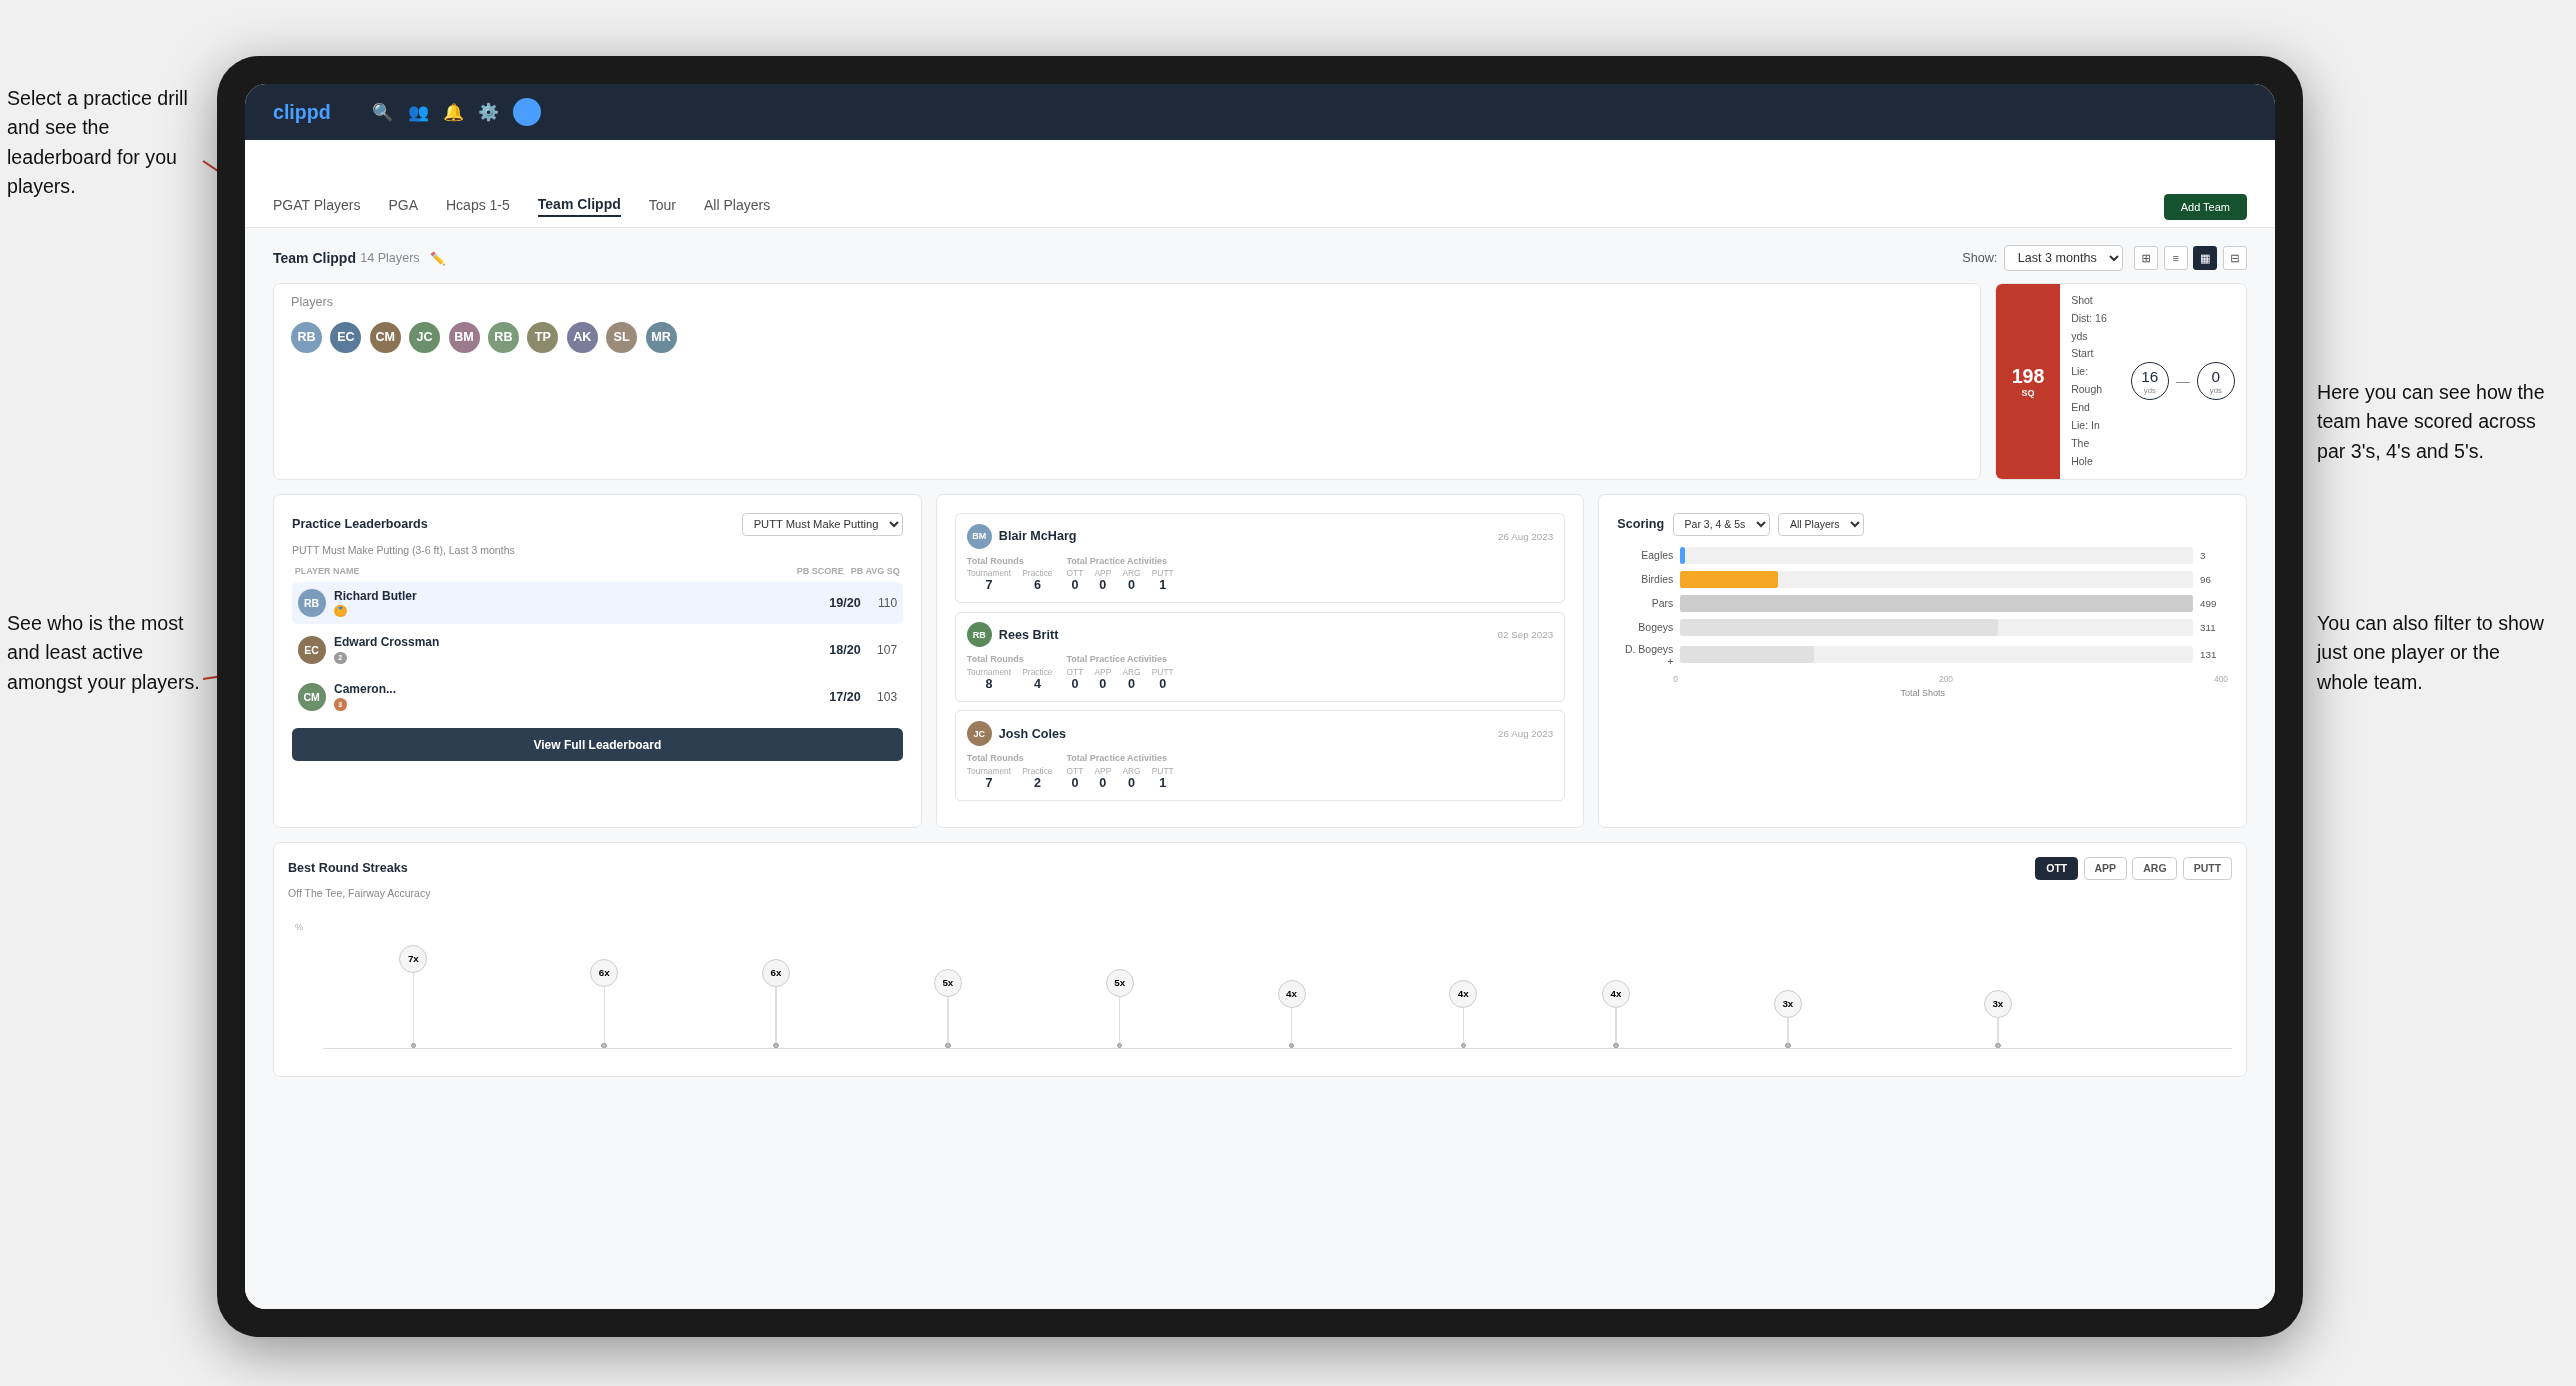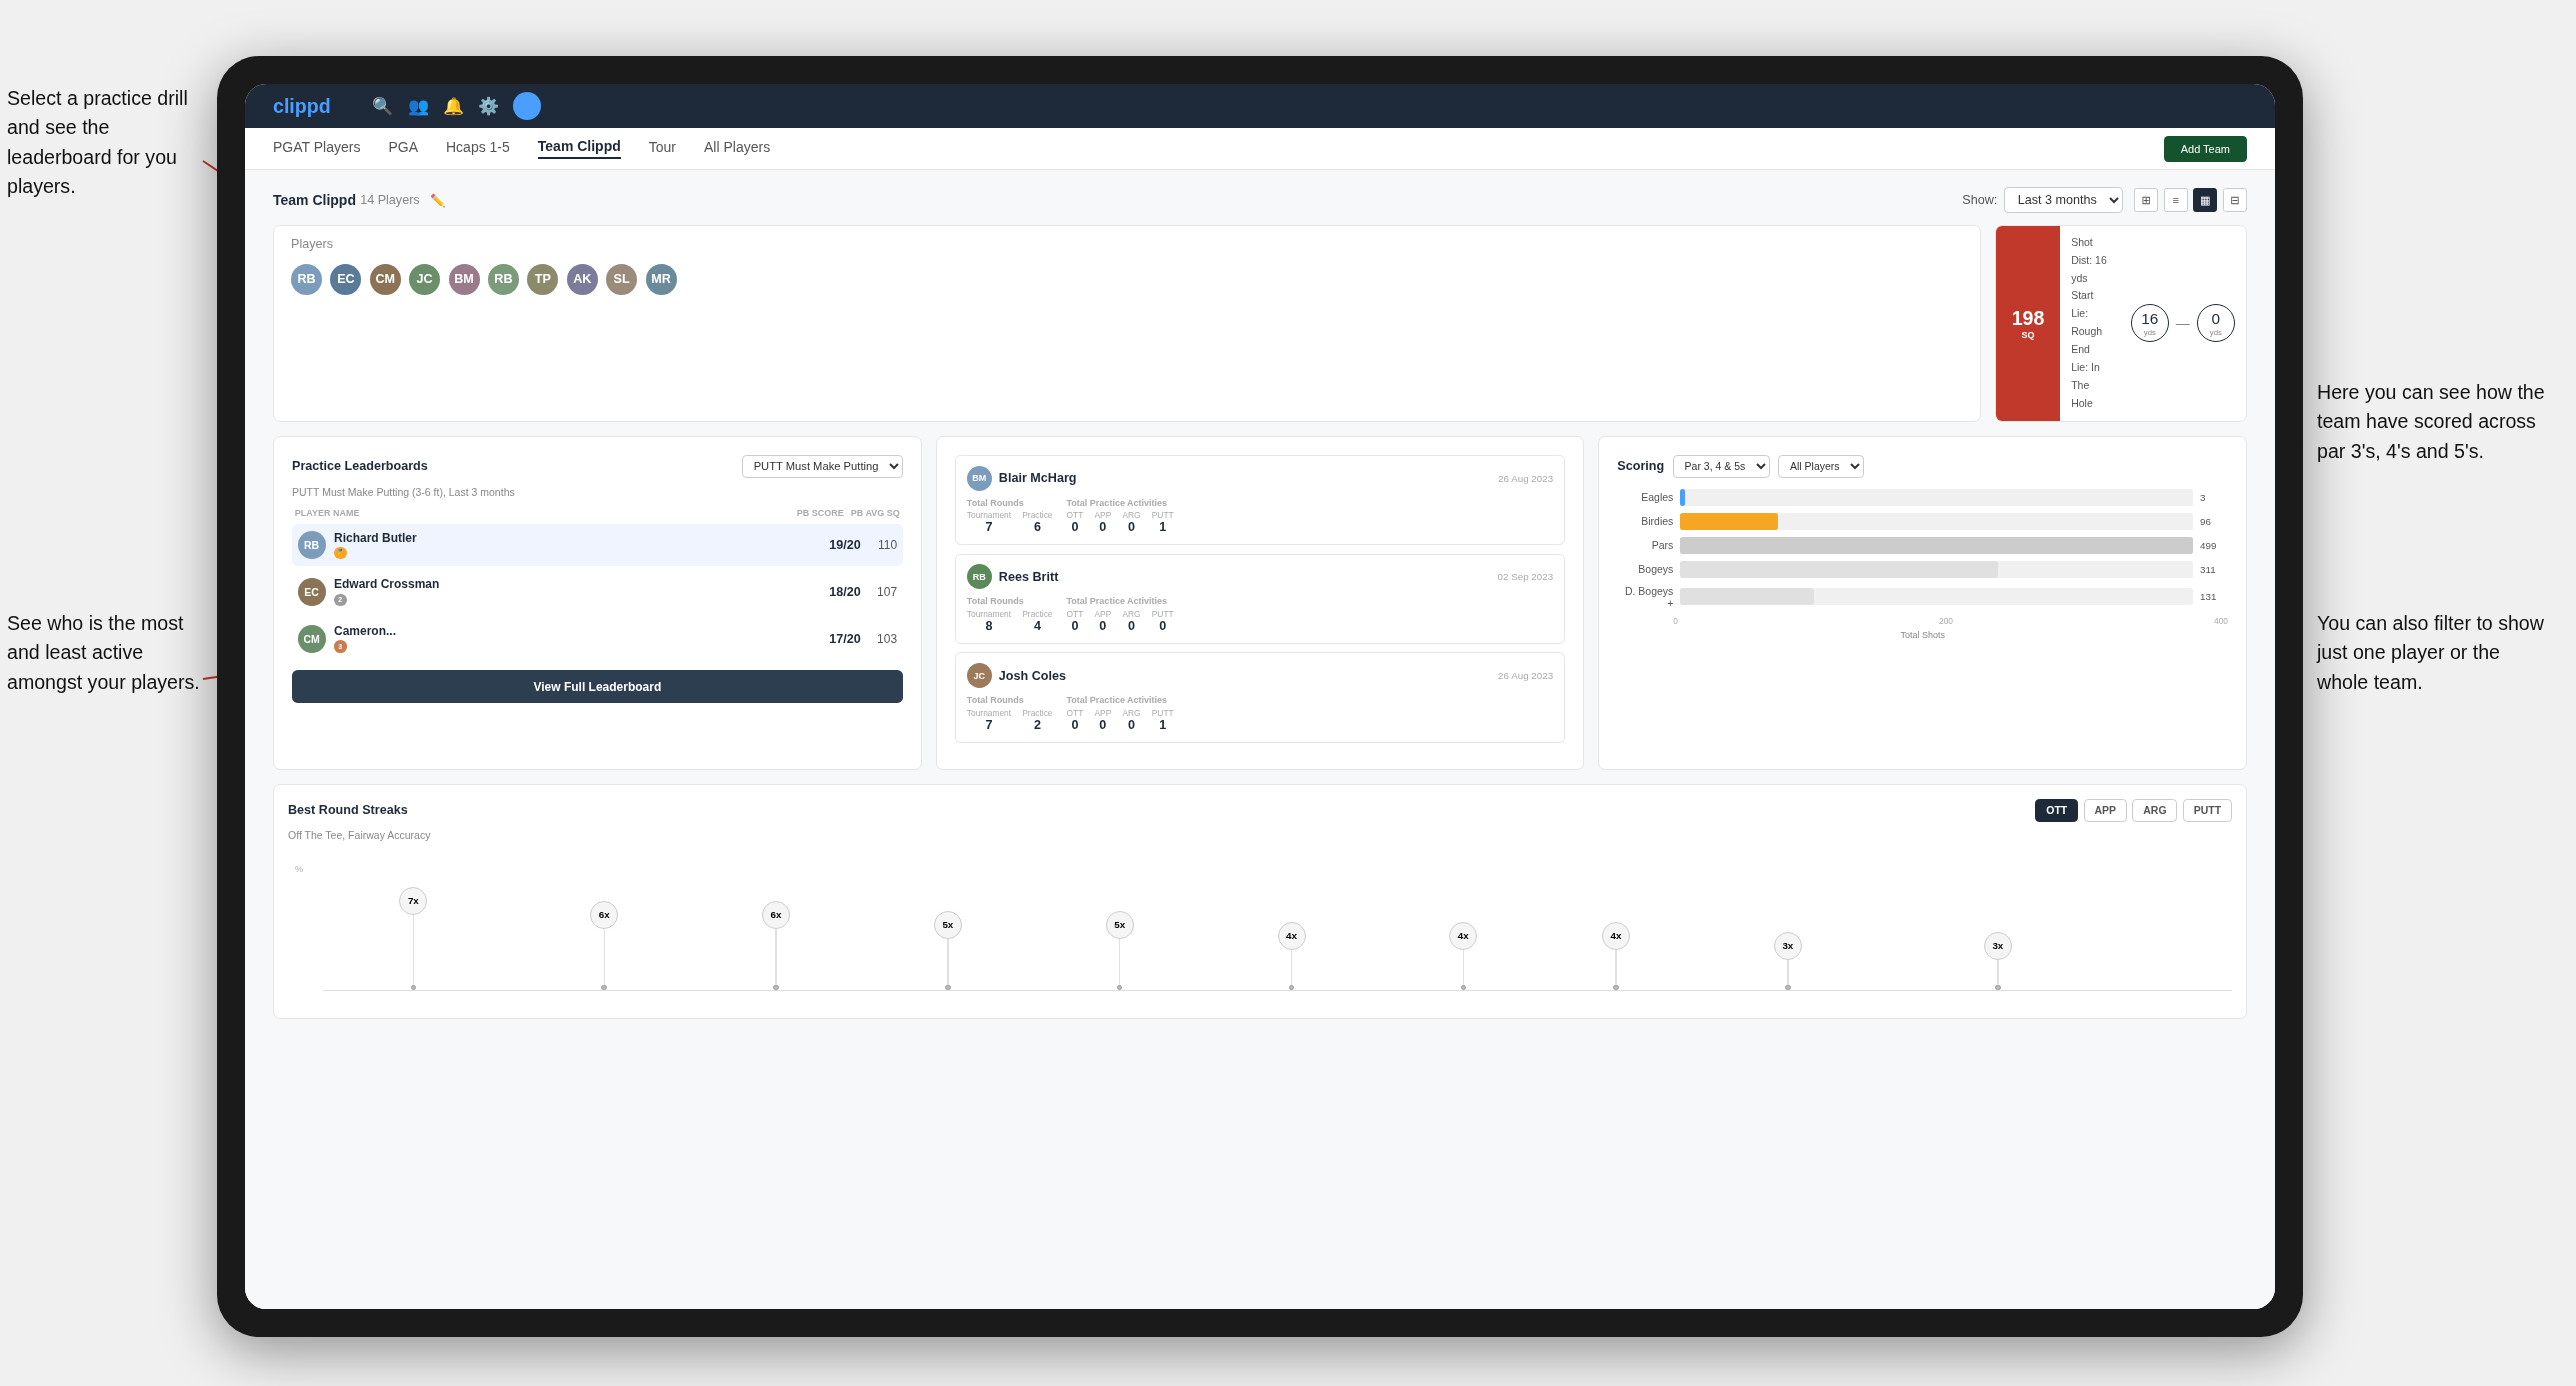--- a/index.html
+++ b/index.html
@@ -30,21 +30,21 @@
       background: #fff;
       border-radius: 21px;
       overflow: hidden;
       display: flex;
       flex-direction: column;
     }
 
     
     .nav-bar {
       background: #1e2a3a;
-      height: 44px;
+      height: 56px;
       display: flex;
       align-items: center;
       padding: 0 28px;
       flex-shrink: 0;
     }
     .nav-logo {
       color: #4a9eff;
       font-size: 19.6px;
       font-weight: 700;
       margin-right: 42px;
@@ -81,20 +81,21 @@
     
     .sub-nav {
       background: #fff;
       border-bottom: 0.7px solid #e5e5e5;
       height: 42px;
       display: flex;
       align-items: center;
       padding: 0 28px;
       gap: 28px;
       flex-shrink: 0;
+      margin-top: 46px;
     }
     .sub-nav-item {
       font-size: 14px;
       color: #555;
       cursor: pointer;
       padding-bottom: 2.8px;
     }
     .sub-nav-item.active {
       color: #1e2a3a;
       font-weight: 700;

